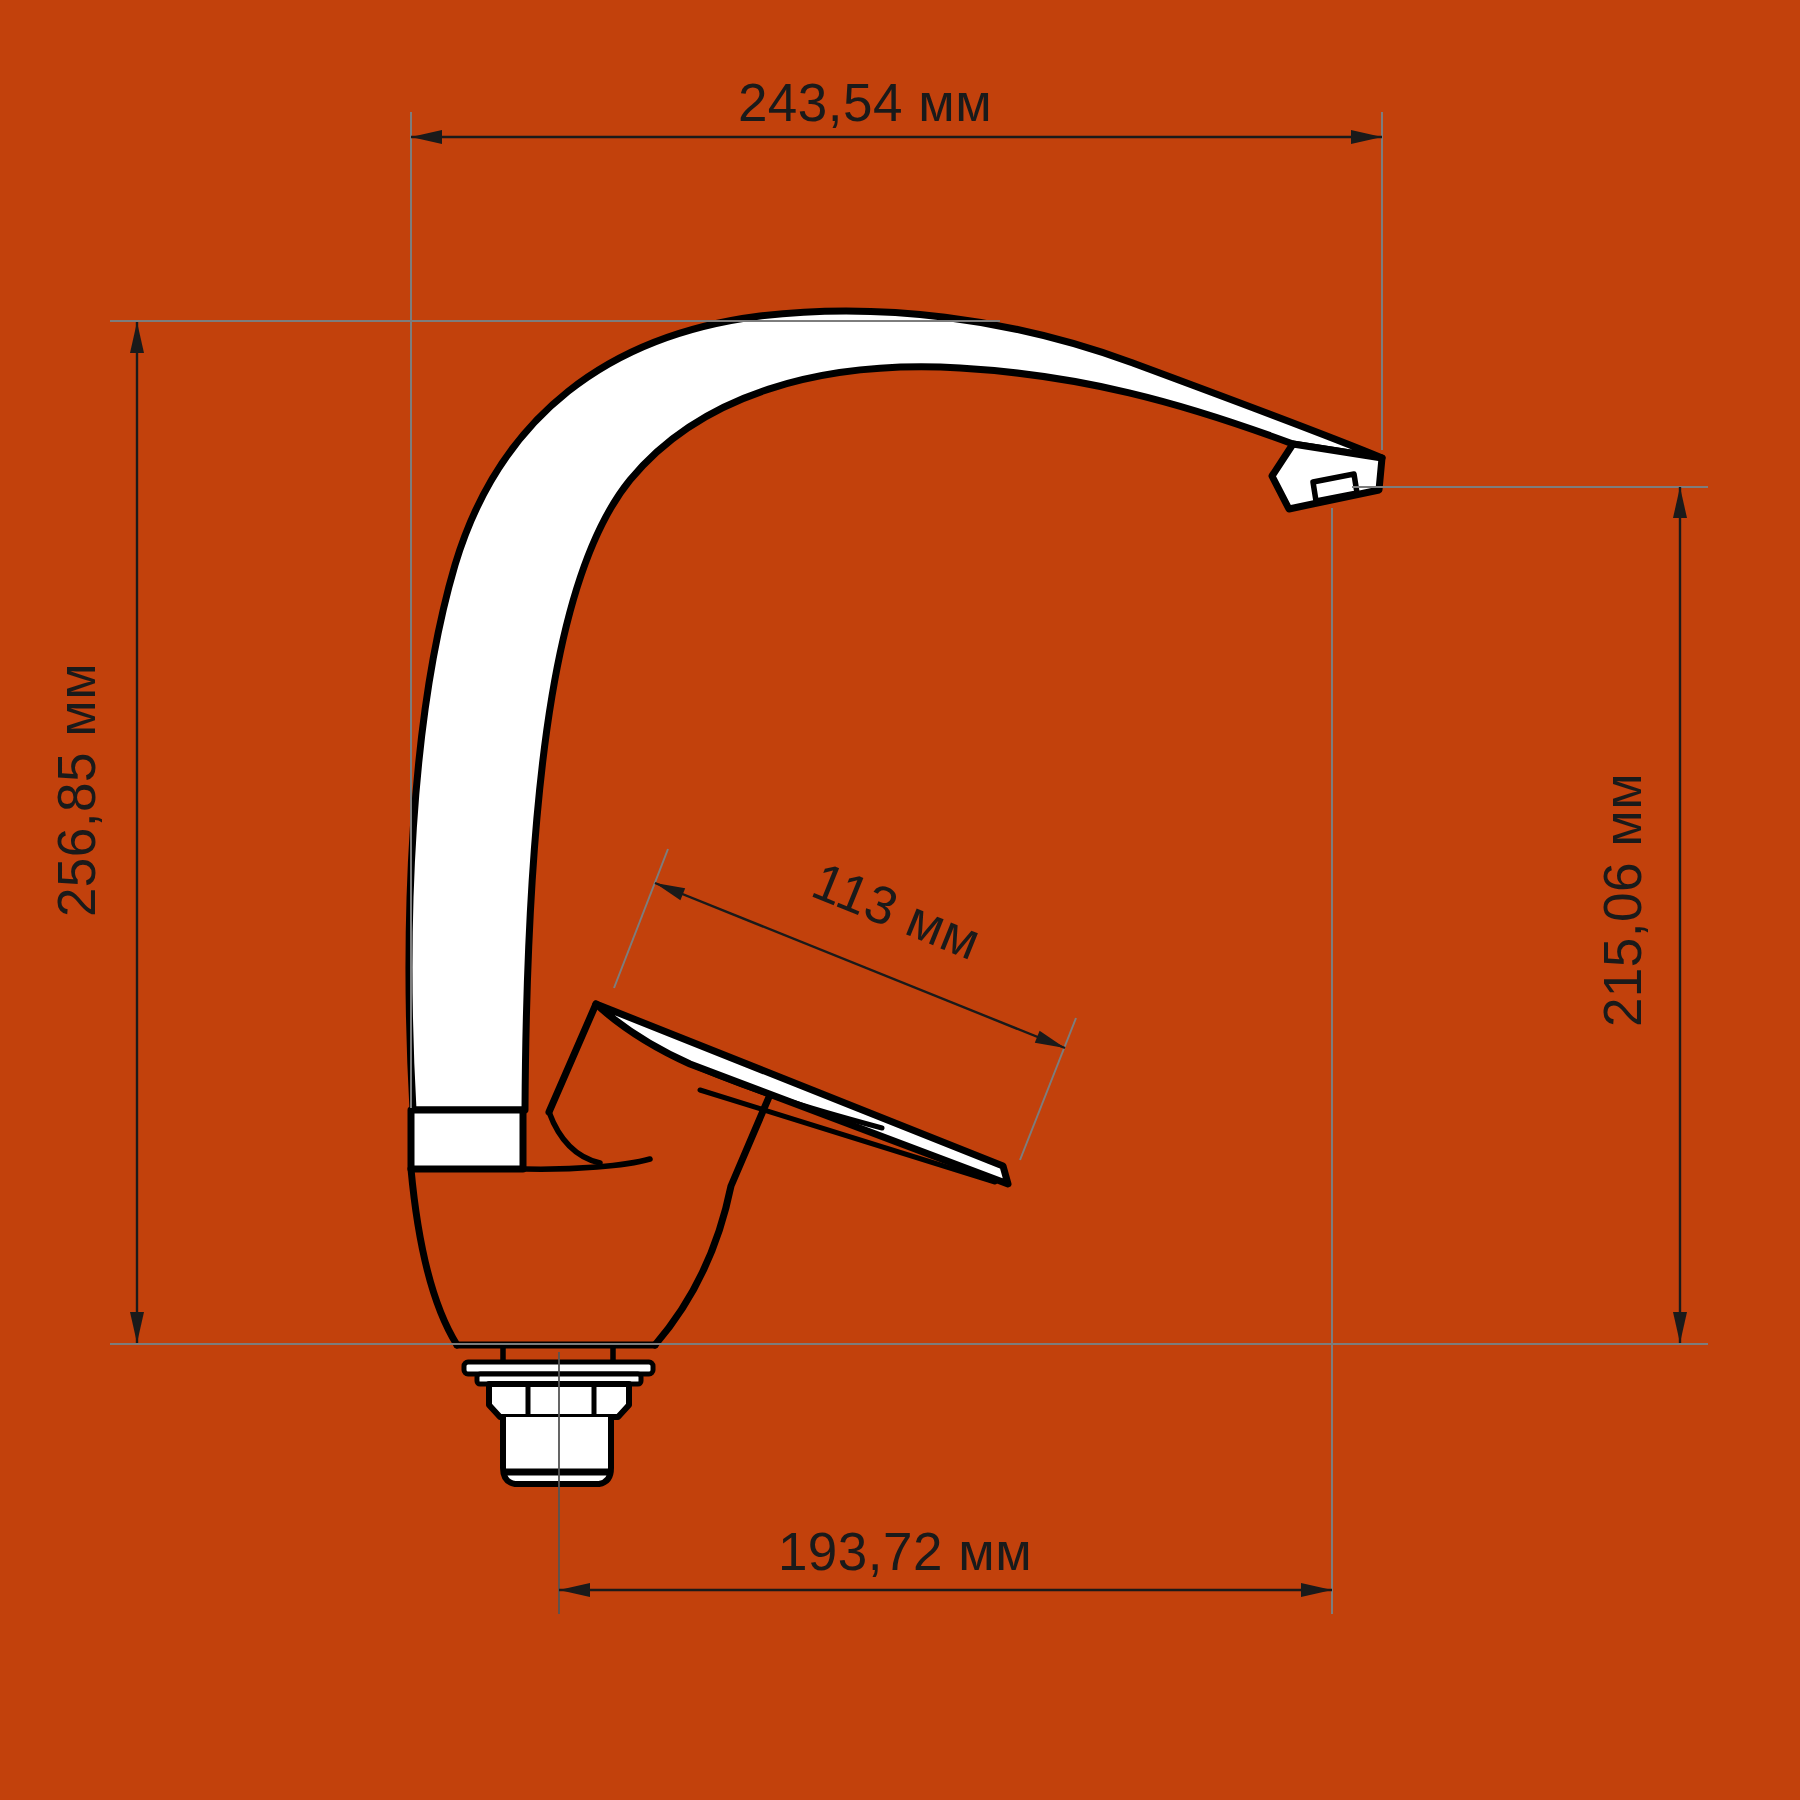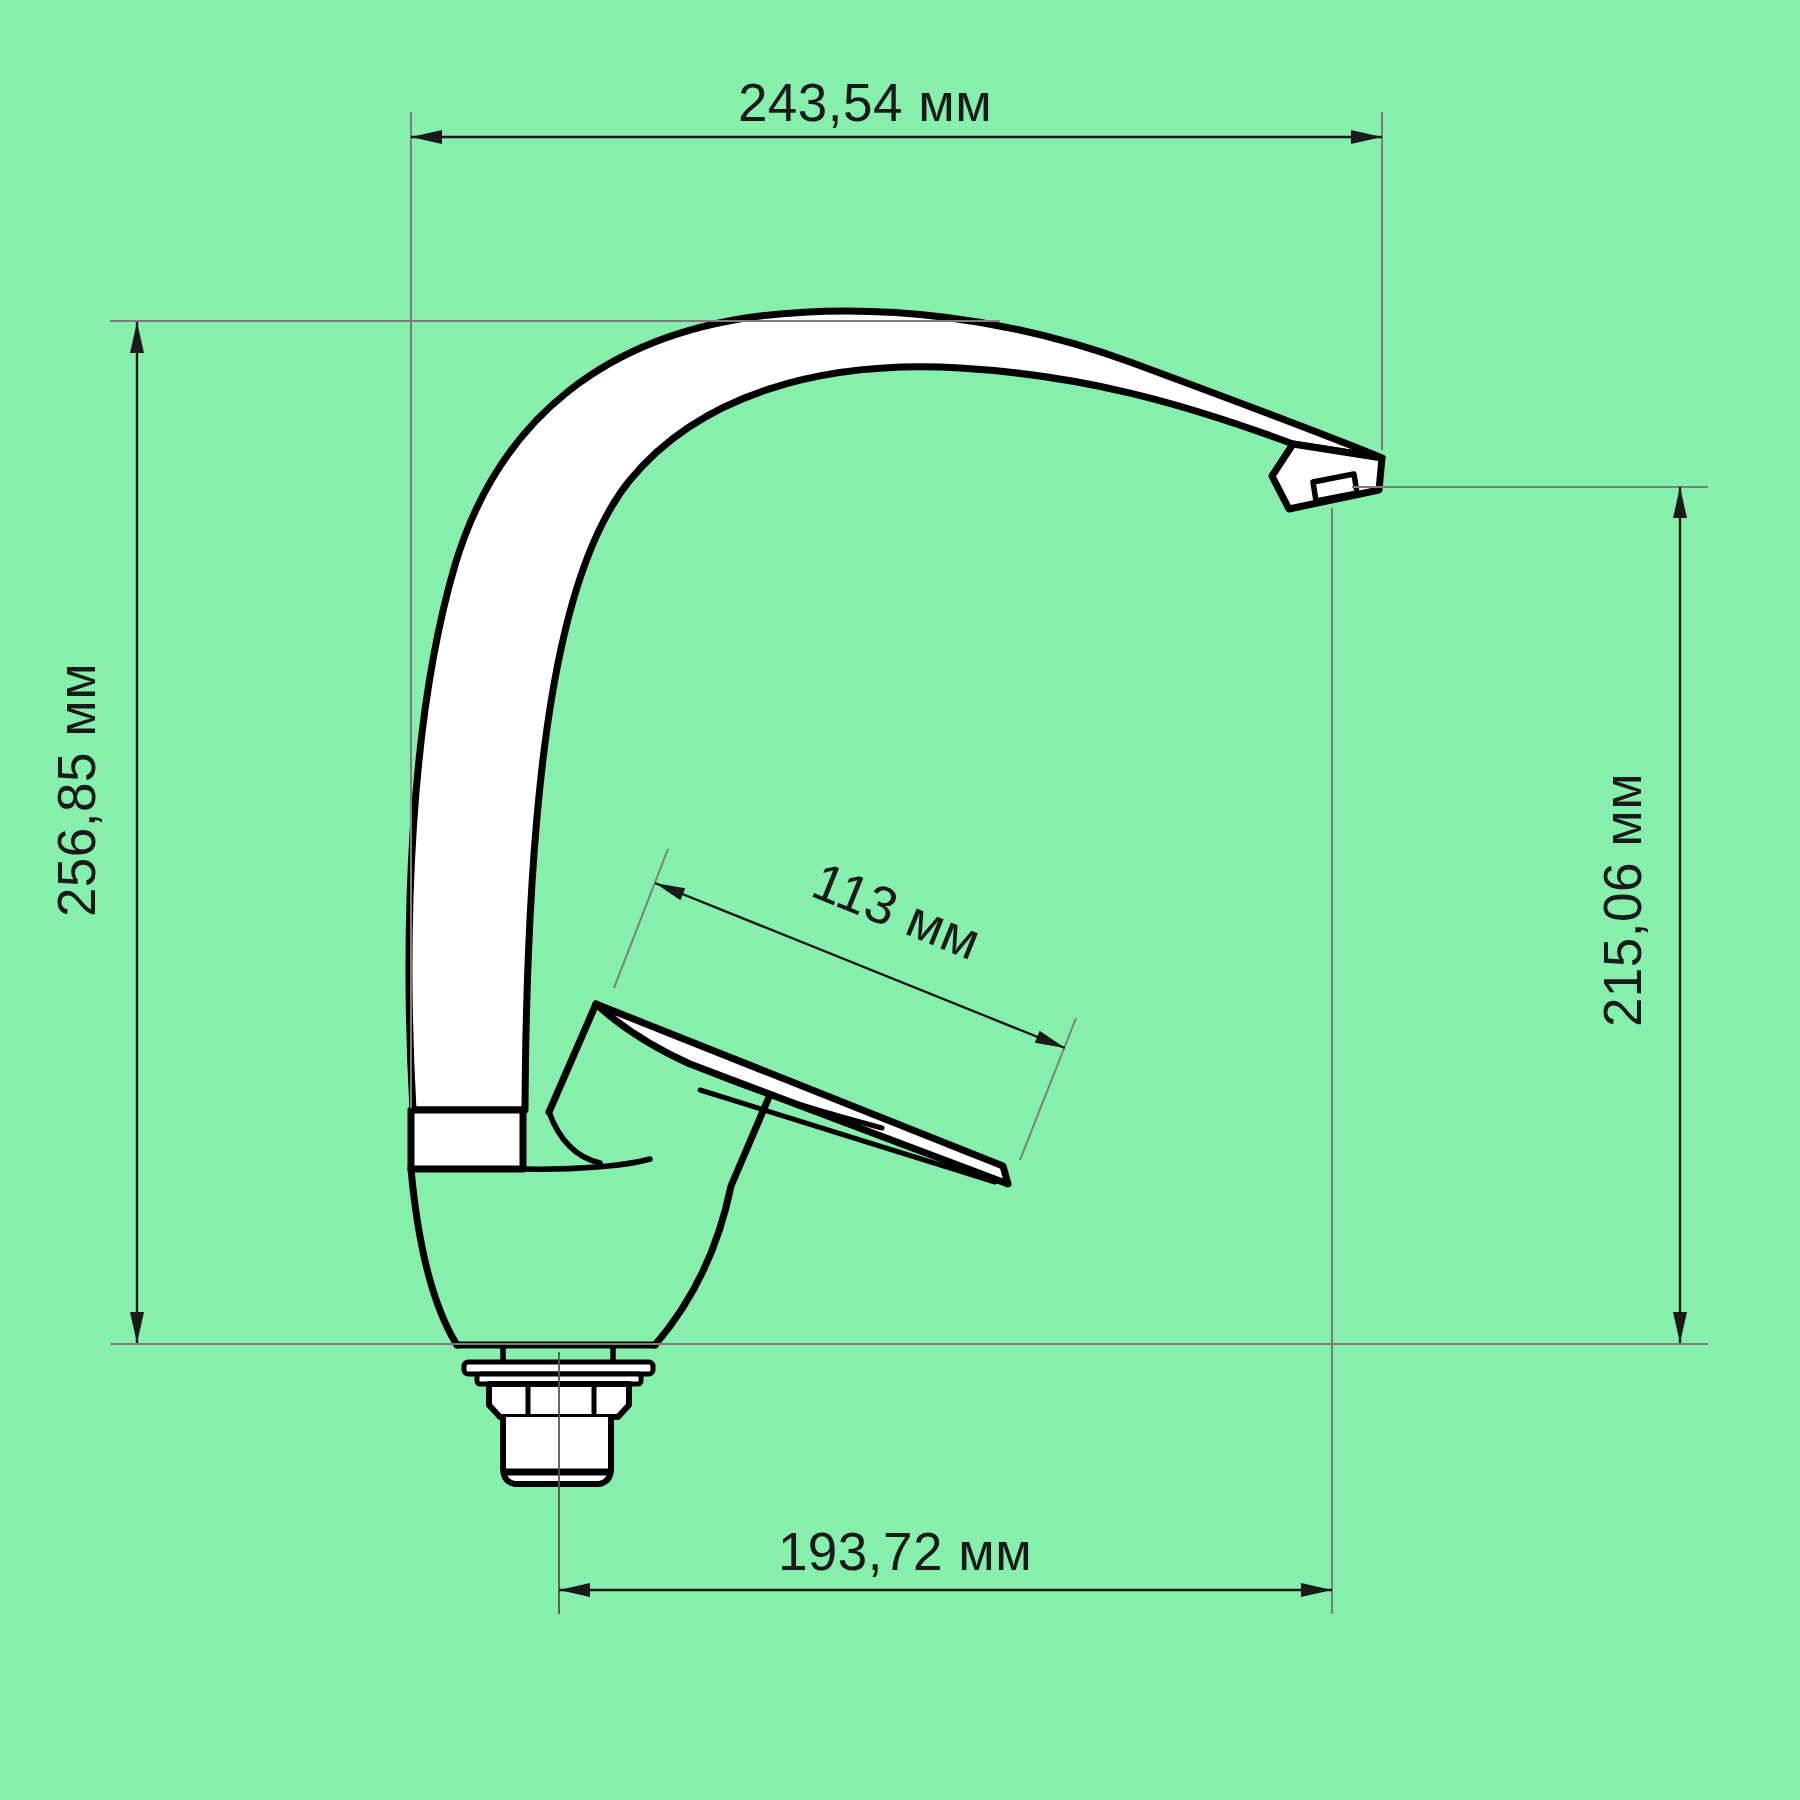--- a/index.html
+++ b/index.html
@@ -1,16 +1,16 @@
 <!DOCTYPE html>
 <html><head>
 <meta charset="utf-8">
 <style>
   html,body{margin:0;padding:0;background:#ffffff;}
-  .canvas{position:relative;width:1800px;height:1800px;background:#86efac;overflow:hidden;
+  .canvas{position:relative;width:1800px;height:1800px;background:#c2410c;overflow:hidden;
           font-family:"Liberation Sans", sans-serif;}
   svg{display:block;}
   svg text{font-family:"Liberation Sans", sans-serif;fill:#1a1a1a;}
   .dim-label{font-size:53px;letter-spacing:0.5px;}
   .outline{stroke:#000000;fill:none;stroke-linecap:round;stroke-linejoin:round;}
   .fillwhite{fill:#ffffff;}
   .ext{stroke:#7d7d7d;stroke-width:2;fill:none;}
   .dim{stroke:#1a1a1a;stroke-width:2.4;fill:none;}
   .arrow{fill:#1a1a1a;stroke:none;}
   .thin{stroke:#555555;stroke-width:1.8;fill:none;}

